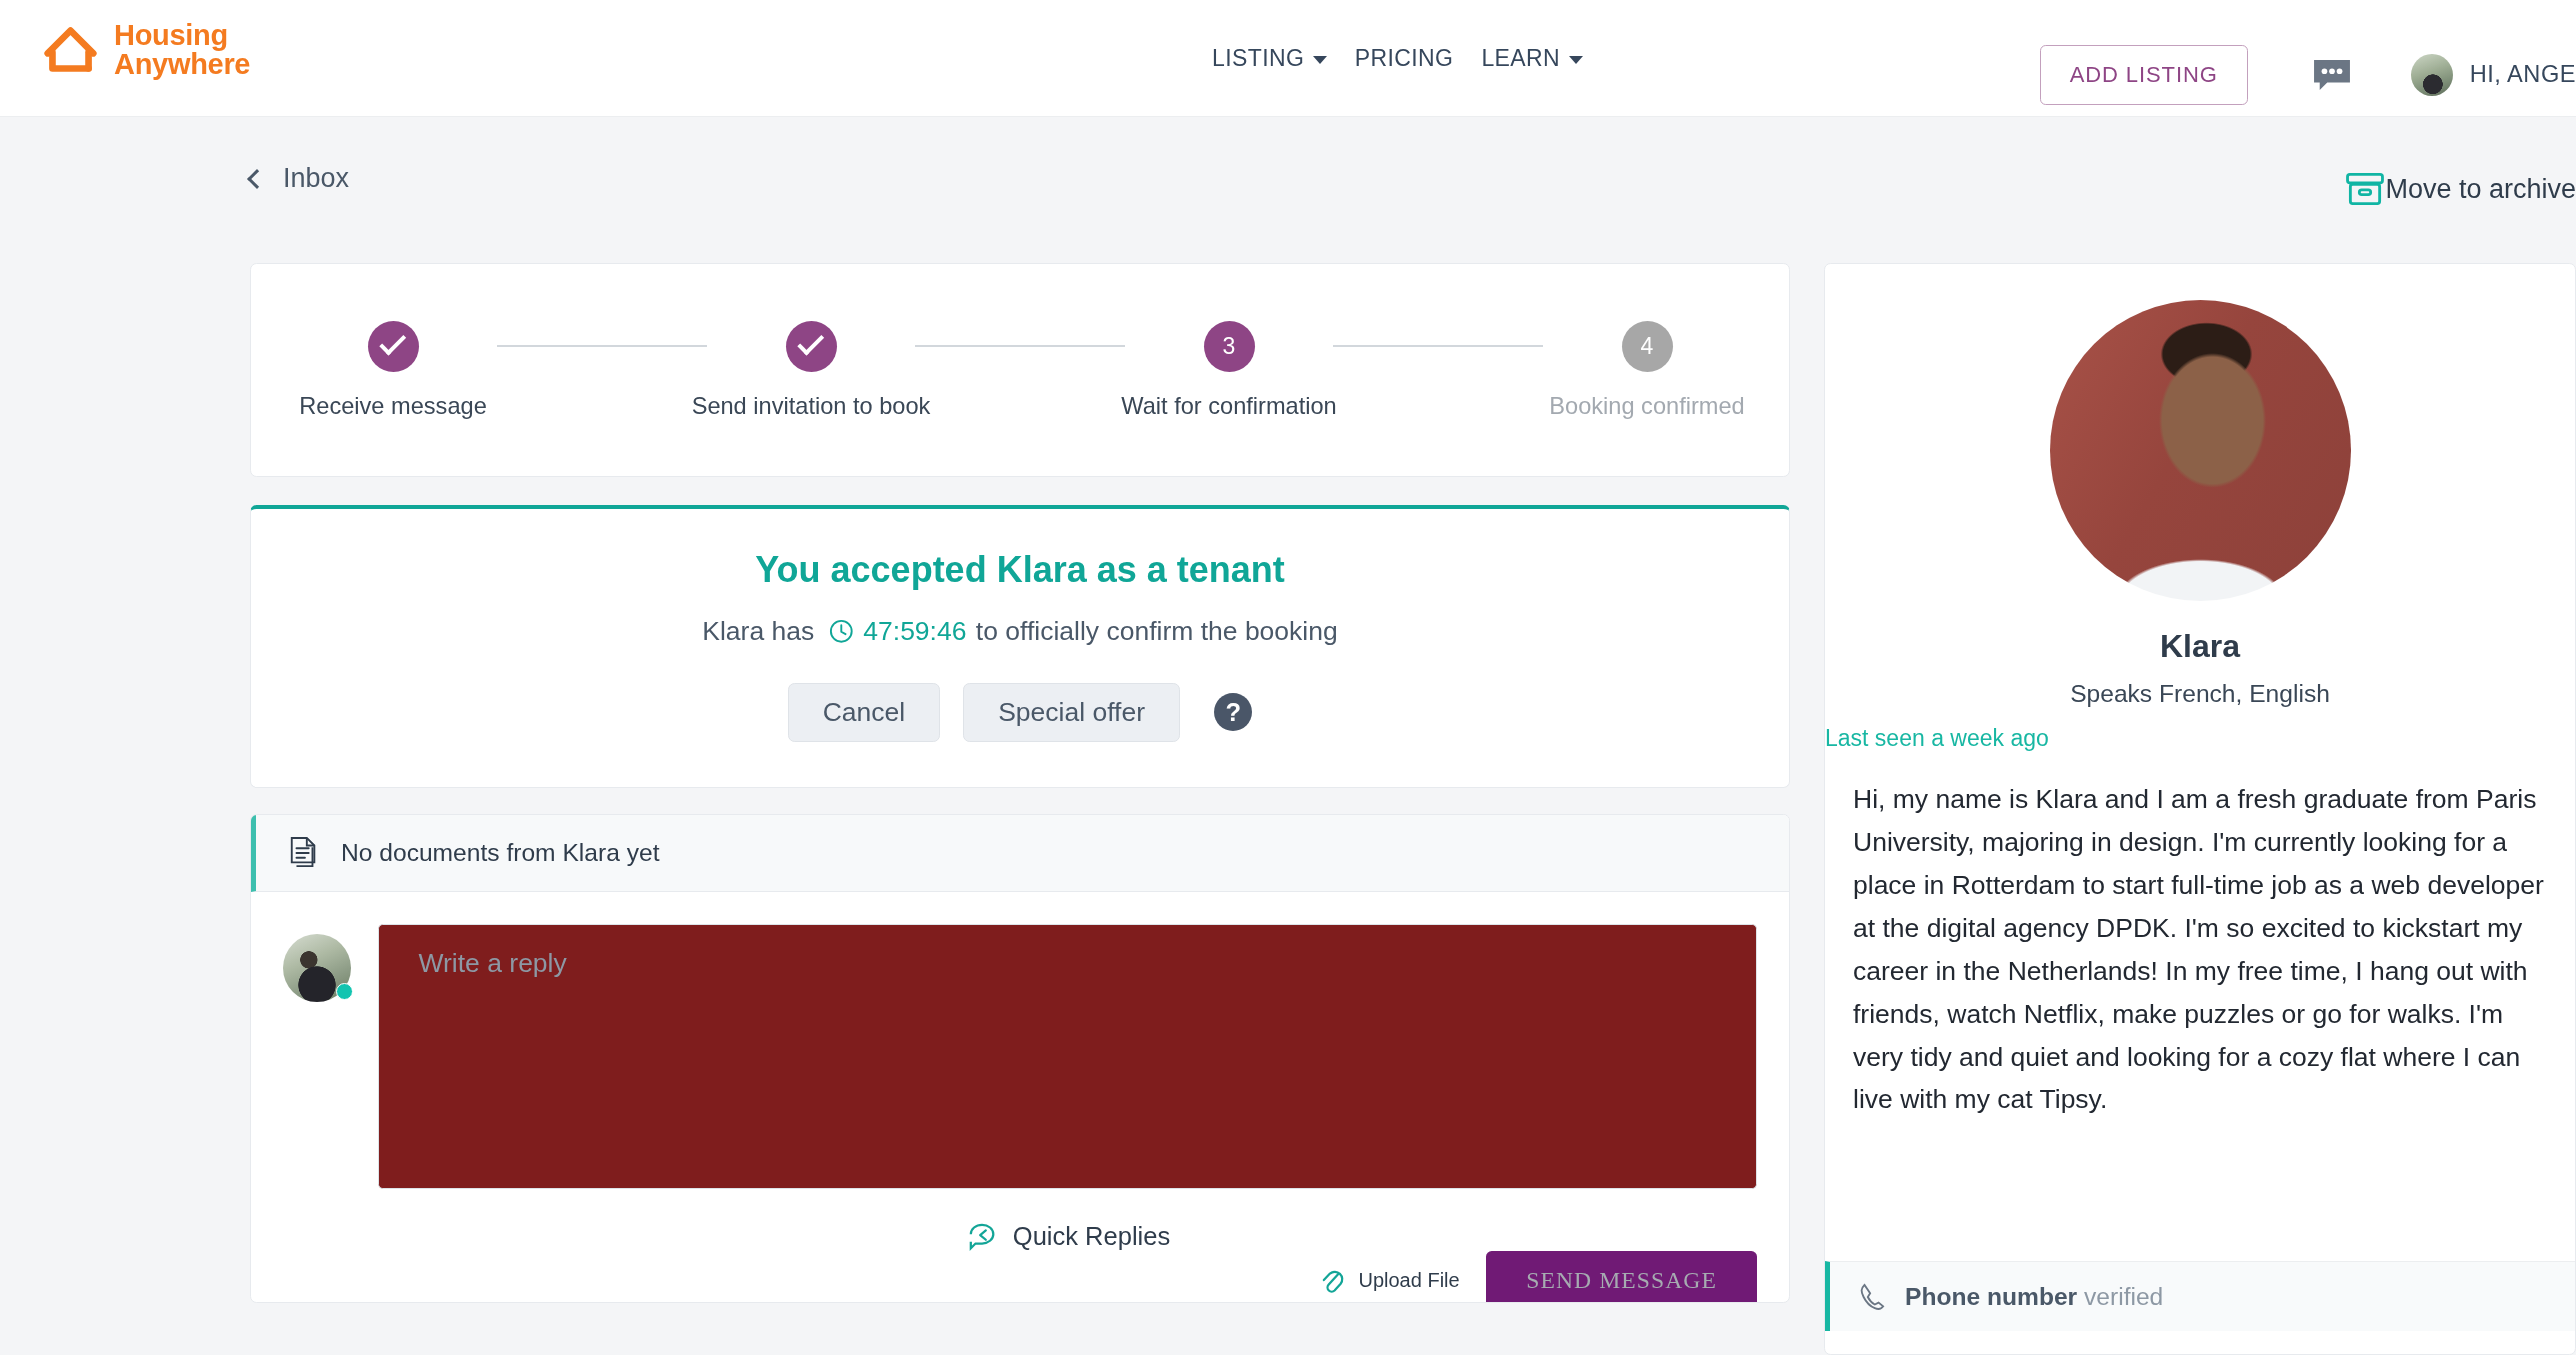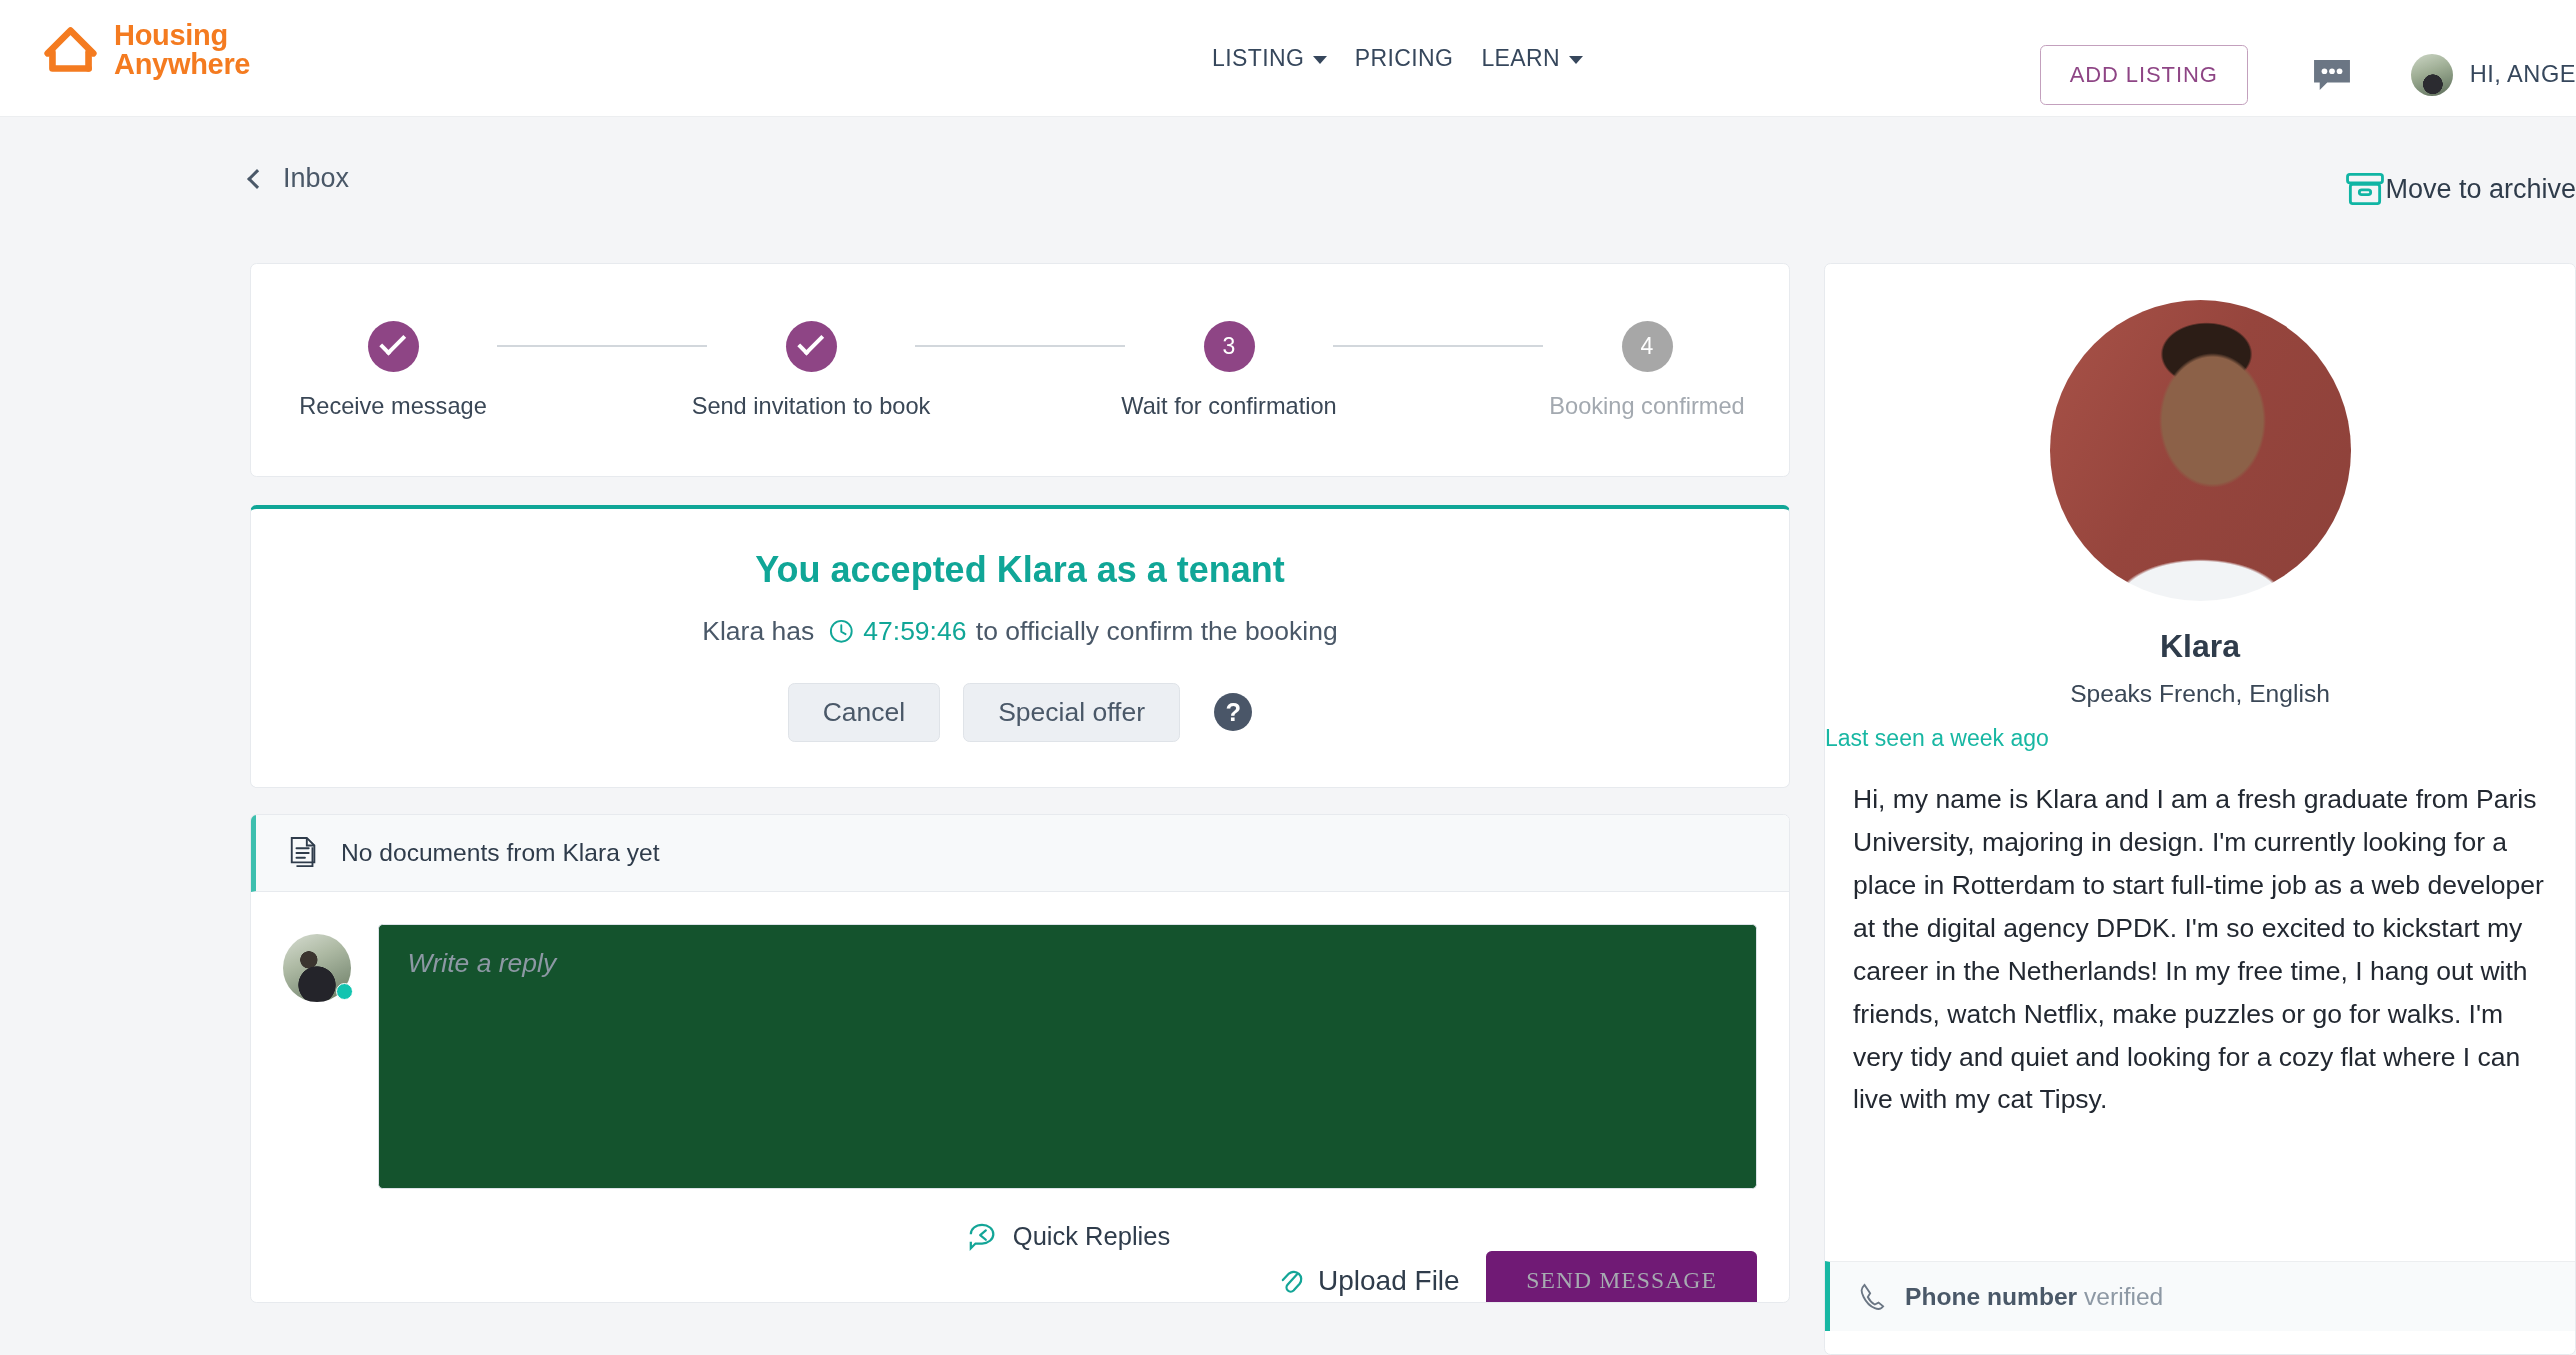--- a/index.html
+++ b/index.html
@@ -215,45 +215,45 @@
       linear-gradient(155deg, #d7ddd2 0%, #aebaa4 38%, #8d9c86 66%, #69795f 100%);
   }
   .online-dot {
     position: absolute; right: -1.9px; bottom: 1.9px;
     width: 17px; height: 17px; border-radius: 50%;
     background: #13c4b0; border: 1.9px solid #fff;
   }
   .reply-textarea {
     flex: 1 1 auto; height: 265px;
     border: 0.9px solid #dde3e8; border-radius: 4.7px;
-    background: #14532d;
+    background: #7f1d1d;
     color: #8d98a4; font-size: 26.5px;
     font-family: "Liberation Sans", sans-serif;
-    padding: 23px 29px;
-    resize: none; outline: none; font-style: italic;
+    padding: 23px 40px;
+    resize: none; outline: none;
   }
   .reply-textarea::placeholder { color: #8d98a4; }
   .reply-footer {
     display: flex; align-items: center;
     padding: 32px 32px 0 32px;
     height: 113px;
     flex-direction: column;
   }
   .quick-replies {
     margin-left: 98px;
     display: flex; align-items: center; gap: 15px;
     font-size: 25.5px; color: #2f3c4b; cursor: pointer;
   }
   .qr-icon { width: 30px; height: 30px; flex: none; }
   .footer-right {
     margin-left: auto; display: flex; align-items: center; gap: 26.5px;
   }
   .upload-file {
     display: flex; align-items: center; gap: 13.2px;
-    font-size: 28px; color: #2f3c4b; cursor: pointer;
+    font-size: 20px; color: #2f3c4b; cursor: pointer;
   }
   .clip-icon { width: 26.5px; height: 28px; flex: none; }
   .send-btn {
     background: #701a75; border: none; border-radius: 5.7px;
     color: #a6abb1; font-size: 23.6px; letter-spacing: 1.1px;
     padding: 16px 40px; cursor: default;
     font-family: Liberation Serif, serif;
   }
 
   

